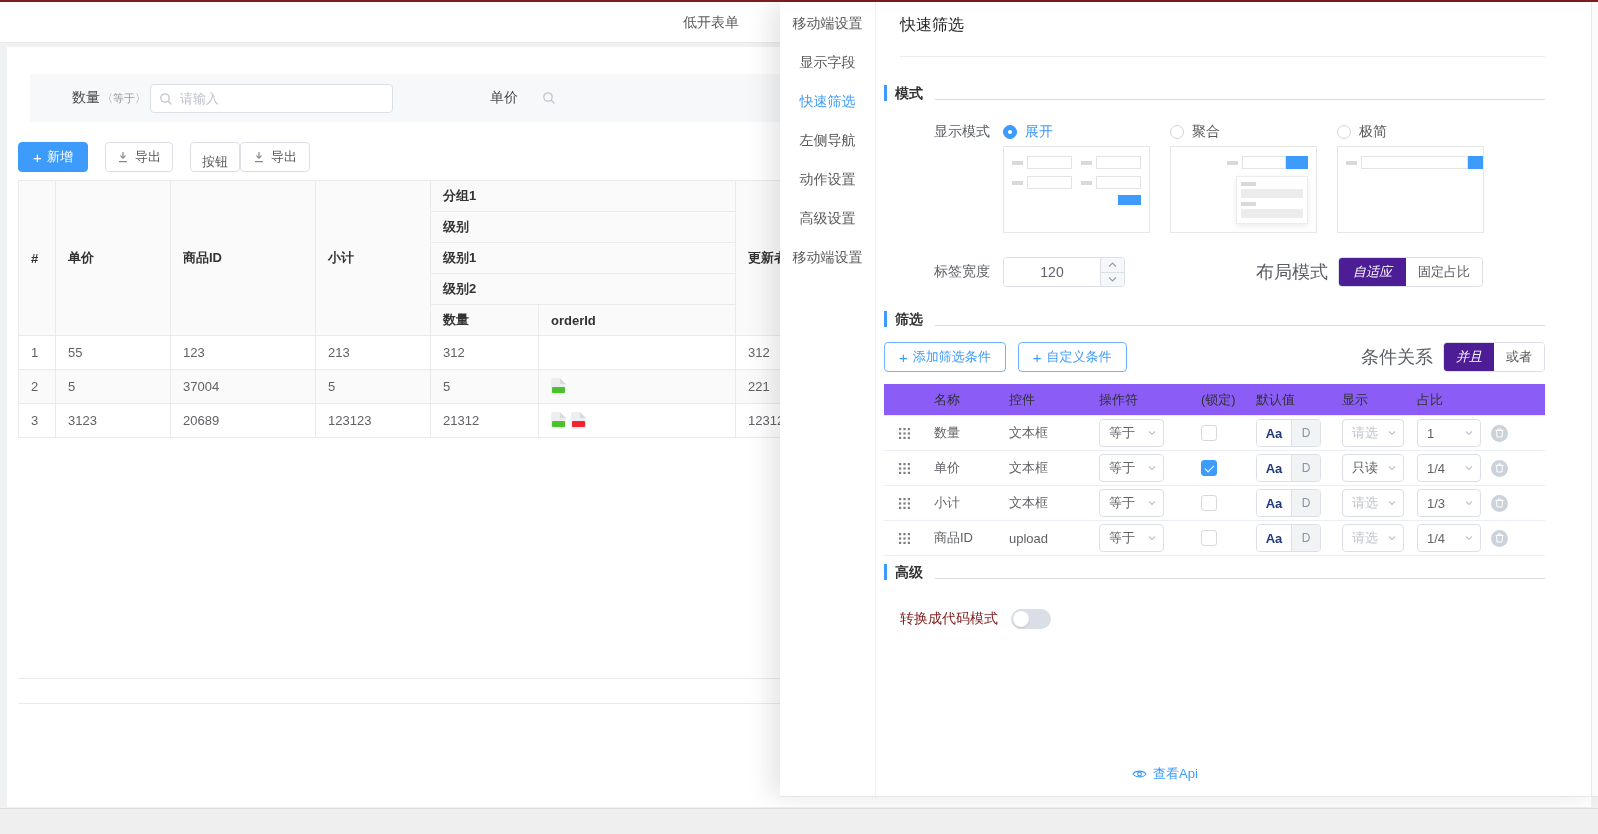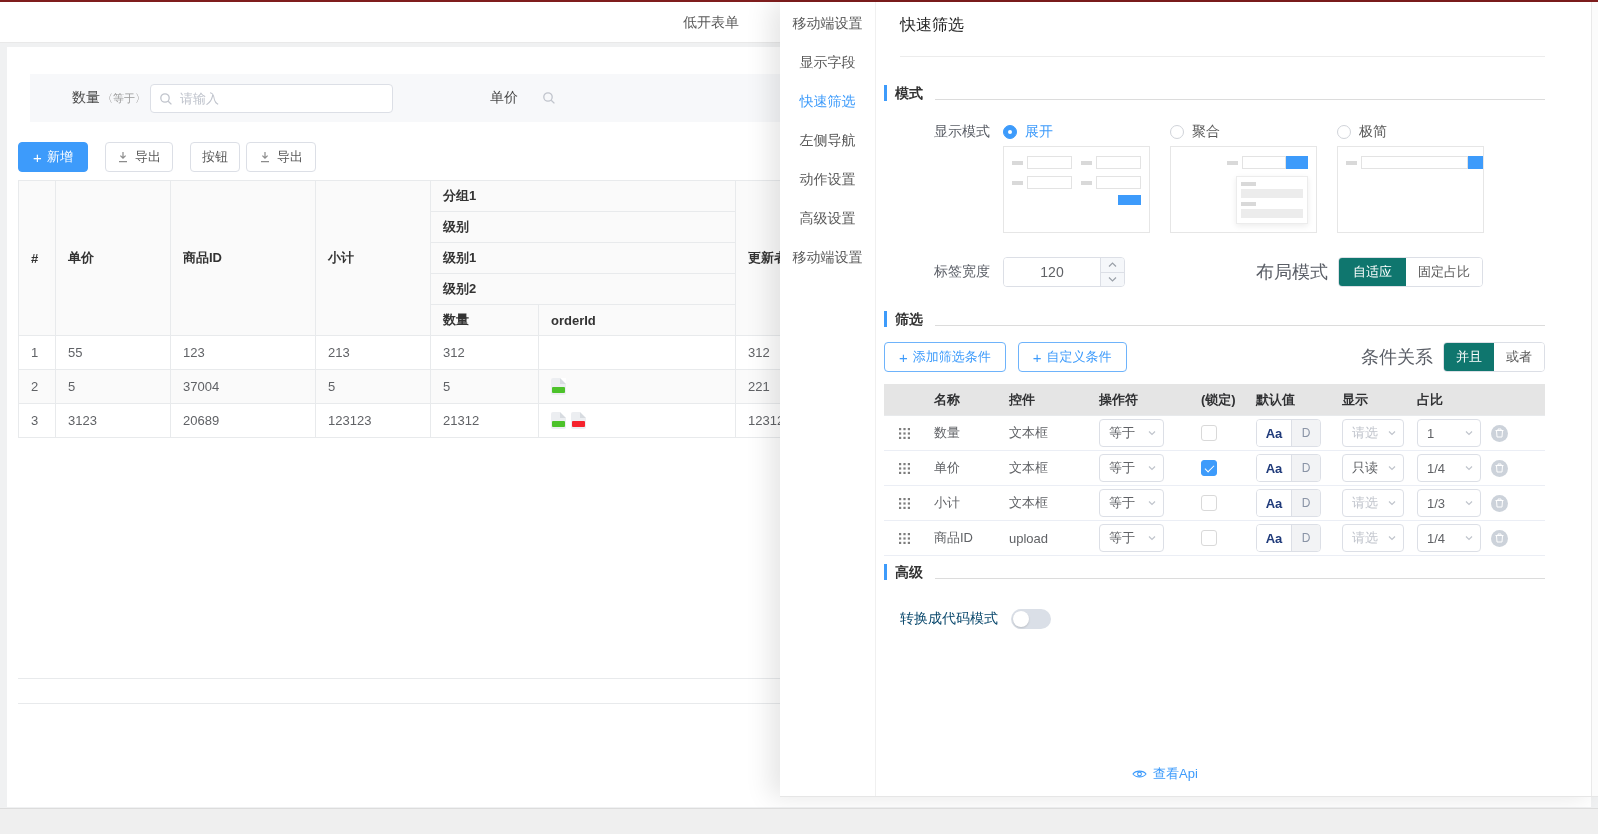--- a/index.html
+++ b/index.html
@@ -26,21 +26,21 @@
   .f-input-wrap input::placeholder { color:#bfc3cc; }
   .f-label2 { position:absolute; left:460px; top:15px; font-size:14px; color:#4a4a4a; }
   .f-search2 { position:absolute; left:512px; top:17px; }
 
   .toolbar { position:absolute; left:11px; top:95px; height:30px; display:flex; }
   .btn { height:30px; border-radius:4px; font-size:13px; display:inline-flex; align-items:center; justify-content:center; cursor:pointer; white-space:nowrap; }
   .btn-primary { background:#3D9BFB; color:#fff; border:1px solid #3D9BFB; width:70px; margin-right:17px; }
   .btn-plain { background:#fff; color:#595959; border:1px solid #dcdfe6; }
   .btn .ic { margin-right:6px; display:inline-flex; }
   .btn-exp1 { width:68px; margin-right:17px; }
-  .btn-btn  { width:50px; margin-right:6px; }
+  .btn-btn  { width:50px; margin-right:0;align-items:flex-end; }
   .btn-exp2 { width:70px; }
   .plus { font-size:15px; margin-right:5px; font-weight:400; }
 
   
   .maintable { position:absolute; left:11px; top:133px; border-collapse:collapse; table-layout:fixed; width:1540px; background:#fff; }
   .maintable th, .maintable td { border:1px solid #e8eaec; font-size:13px; text-align:left; padding:0 0 0 12px; overflow:hidden; white-space:nowrap; }
   .maintable th { background:#fafafa; color:#333; font-weight:bold; height:31px; }
   .maintable td { height:34px; color:#606266; }
   .maintable tr.striped td { background:#fafafa; }
   .file-ic { width:15px; height:17px; background:#eceef1; border-radius:2px; position:relative; display:inline-block; margin-right:5px; vertical-align:middle; }
@@ -101,51 +101,51 @@
   .width-row { margin-top:24px; }
   .num-input { margin-left:13px; width:122px; height:30px; border:1px solid #dcdfe6; border-radius:4px; display:flex; overflow:hidden; background:#fff; }
   .num-input input { width:96px; border:none; outline:none; text-align:center; font-size:14px; color:#606266; }
   .spin { width:25px; border-left:1px solid #dcdfe6; display:flex; flex-direction:column; }
   .spin > span { flex:1; display:flex; align-items:center; justify-content:center; background:#f5f7fa; cursor:pointer; }
   .spin > span:first-child { border-bottom:1px solid #dcdfe6; }
   .right-group { margin-left:auto; margin-right:115px; display:flex; align-items:center; }
   .rg-label { font-size:18px; color:#5a5e66; margin-right:10px; }
   .seg { display:flex; border:1px solid #dcdfe6; border-radius:4px; overflow:hidden; height:30px; background:#fff; }
   .seg-btn { display:flex; align-items:center; justify-content:center; font-size:13px; color:#595959; cursor:pointer; padding:0 12px; background:#fff; }
-  .seg-btn.seg-on { background:#0f766e; color:#fff; }
+  .seg-btn.seg-on { background:#4c1d95; color:#fff;font-style:italic; }
   .seg-layout .seg-btn { min-width:67px; }
   .seg-rel .seg-btn { min-width:46px; }
 
   .addrow { display:flex; align-items:center; margin-top:14px; }
   .btn-outline { height:30px; border:1px solid #6eb3fb; color:#3D9BFB; background:#fff; border-radius:4px; font-size:13px; display:inline-flex; align-items:center; padding:0 14px; cursor:pointer; }
   .btn-outline .plus { color:#3D9BFB; }
   .btn-add2 { margin-left:12px; }
   .addrow .right-group { margin-right:53px; }
 
   
   .fgrid { margin-top:12px; width:661px; }
   .fg-row { display:grid; grid-template-columns:46px 75px 90px 102px 55px 86px 75px 70px 62px; align-items:center; }
-  .fg-head { background:#e5e5e5; height:32px; font-size:13px; font-weight:bold; color:#303133; border-bottom:1px solid #e8eaec; }
+  .fg-head { background:#8b5cf6; height:32px; font-size:13px; font-weight:normal; color:#303133; border-bottom:1px solid #e8eaec; }
   .fg-head > div { padding-left:4px; }
   .fg-body { height:35px; border-bottom:1px solid #ebeef5; font-size:13px; color:#606266; }
   .fg-body > div { padding-left:4px; display:flex; align-items:center; }
   .drag { margin-left:11px; cursor:grab; display:inline-flex; }
   .sel { height:28px; border:1px solid #dcdfe6; border-radius:4px; background:#fff; display:flex; align-items:center; justify-content:space-between; padding:0 6px 0 9px; font-size:13px; color:#606266; cursor:pointer; }
   .sel.ph { color:#c0c4cc;text-align:right; }
   .sel-op { width:65px; } .sel-disp { width:62px; } .sel-ratio { width:64px; }
   .cb { width:16px; height:16px; border:1px solid #d9d9d9; border-radius:3px; background:#fff; position:relative; cursor:pointer; }
   .cb.checked { background:#3D9BFB; border-color:#3D9BFB; }
   .cb.checked::after { content:""; position:absolute; left:4.5px; top:1.5px; width:4px; height:8px; border:solid #fff; border-width:0 1.6px 1.6px 0; transform:rotate(45deg); }
   .dgroup { display:flex; border:1px solid #dcdfe6; border-radius:4px; overflow:hidden; height:28px; }
   .dg-a { width:34px; background:#fff; display:flex; align-items:center; justify-content:center; font-size:13px; font-weight:bold; color:#1f3a7a; cursor:pointer; }
   .dg-d { width:29px; background:#f2f3f5; border-left:1px solid #dcdfe6; display:flex; align-items:center; justify-content:center; font-size:12px; color:#8a94a6; cursor:pointer; }
   .trash { width:17px; height:17px; border-radius:50%; background:#ccd2da; display:inline-flex; align-items:center; justify-content:center; margin-left:4px; cursor:pointer; }
 
   .toggle-row { margin-top:28px; display:flex; align-items:center; margin-left:16px; }
-  .tg-label { font-size:14px; color:#0c4a6e; margin-right:13px; }
+  .tg-label { font-size:14px; color:#7f1d1d; margin-right:13px; }
   .toggle { width:40px; height:20px; border-radius:10px; background:#dadfe7; position:relative; cursor:pointer; }
   .toggle::after { content:""; position:absolute; left:2px; top:2px; width:16px; height:16px; border-radius:50%; background:#fff; box-shadow:0 1px 2px rgba(0,0,0,.15); }
 
   .api-link { position:absolute; bottom:13px; left:256px; display:flex; align-items:center; color:#3D9BFB; font-size:13px; cursor:pointer; }
   .api-link .ic { margin-right:6px; display:inline-flex; }
   .gutter { position:absolute; right:0; top:0; width:7px; height:100%; background:#fbfbfb; border-left:1px solid #e9e9e9; }
 </style>
 </head>
 <body>
 

